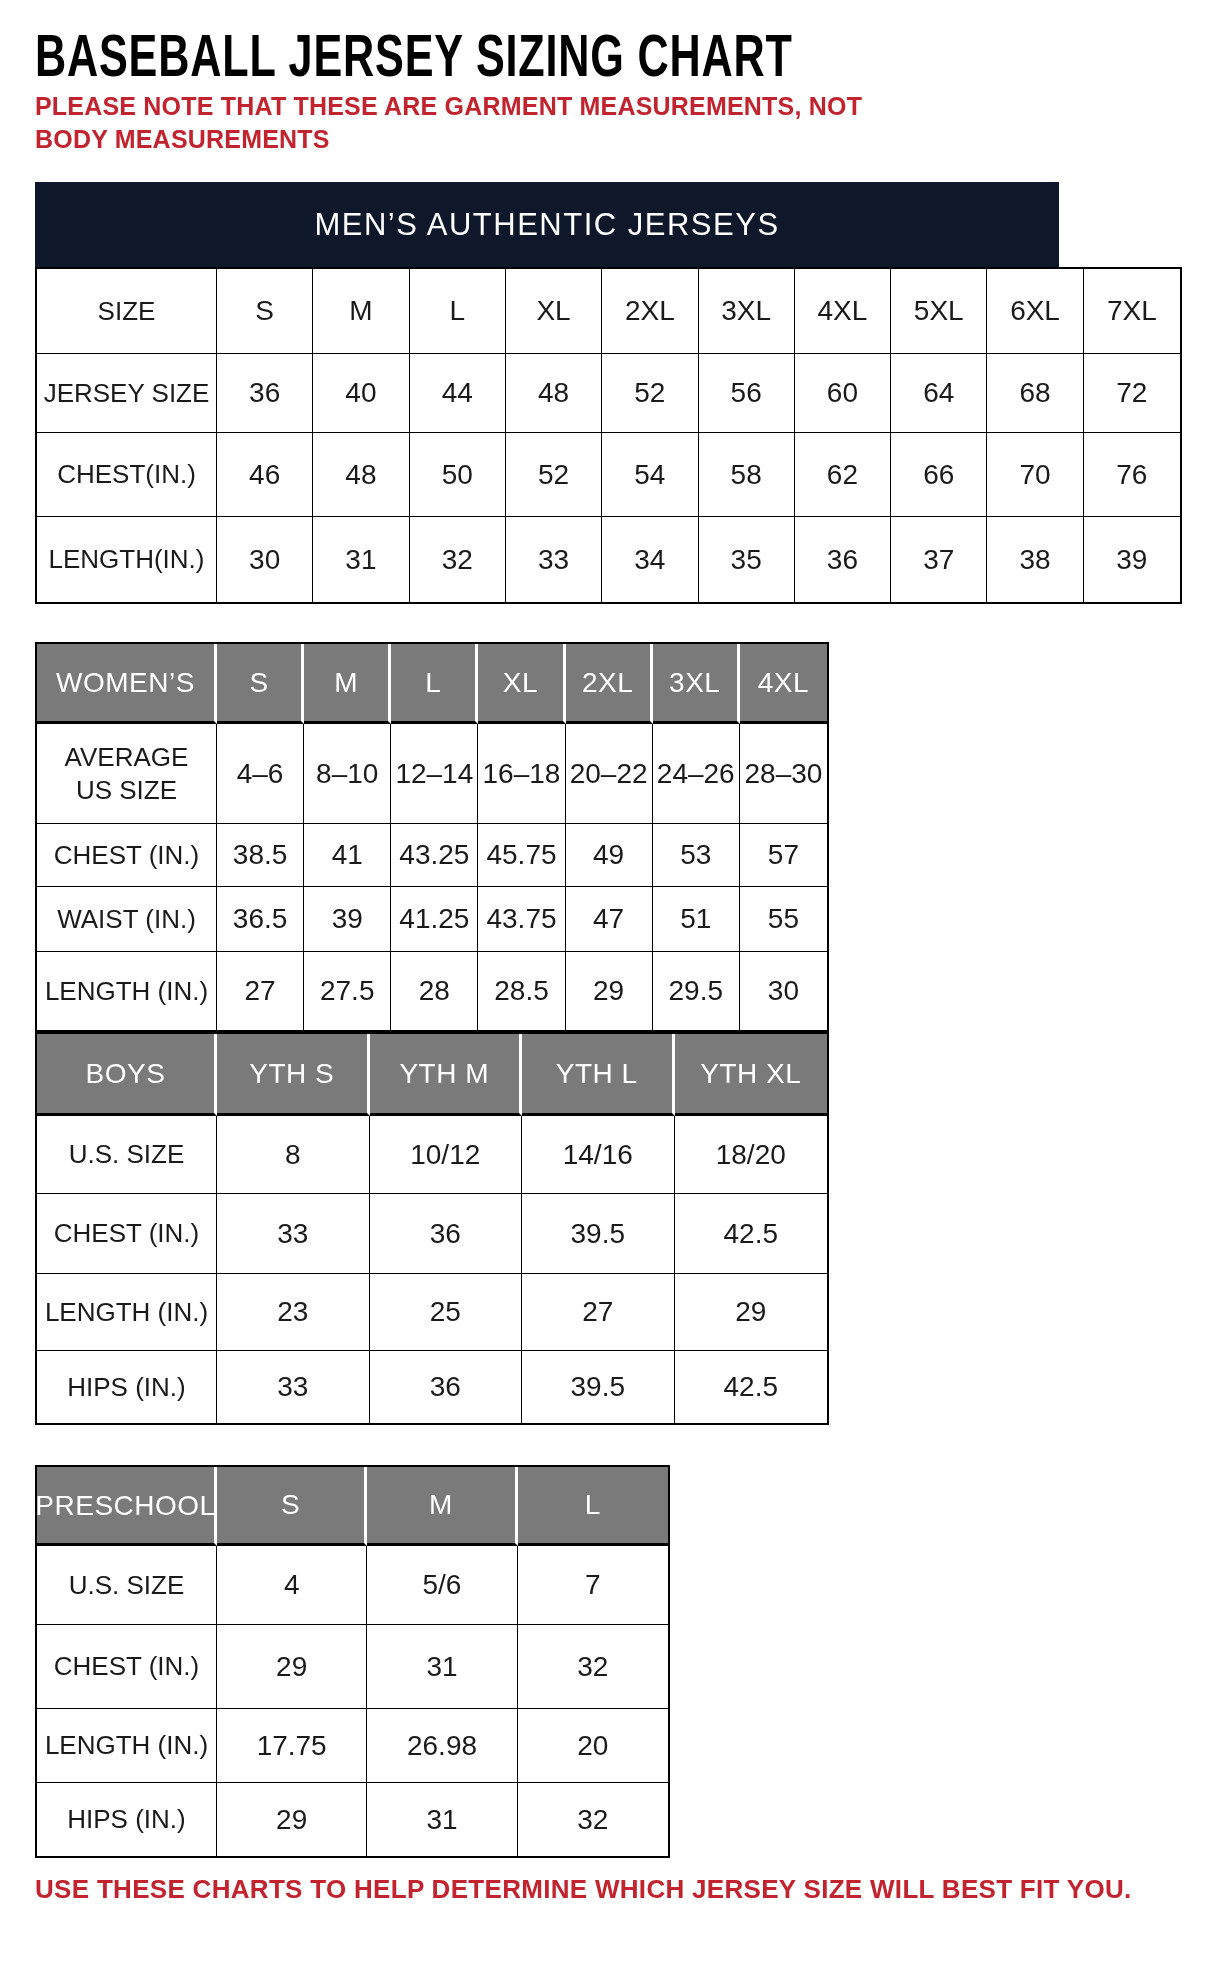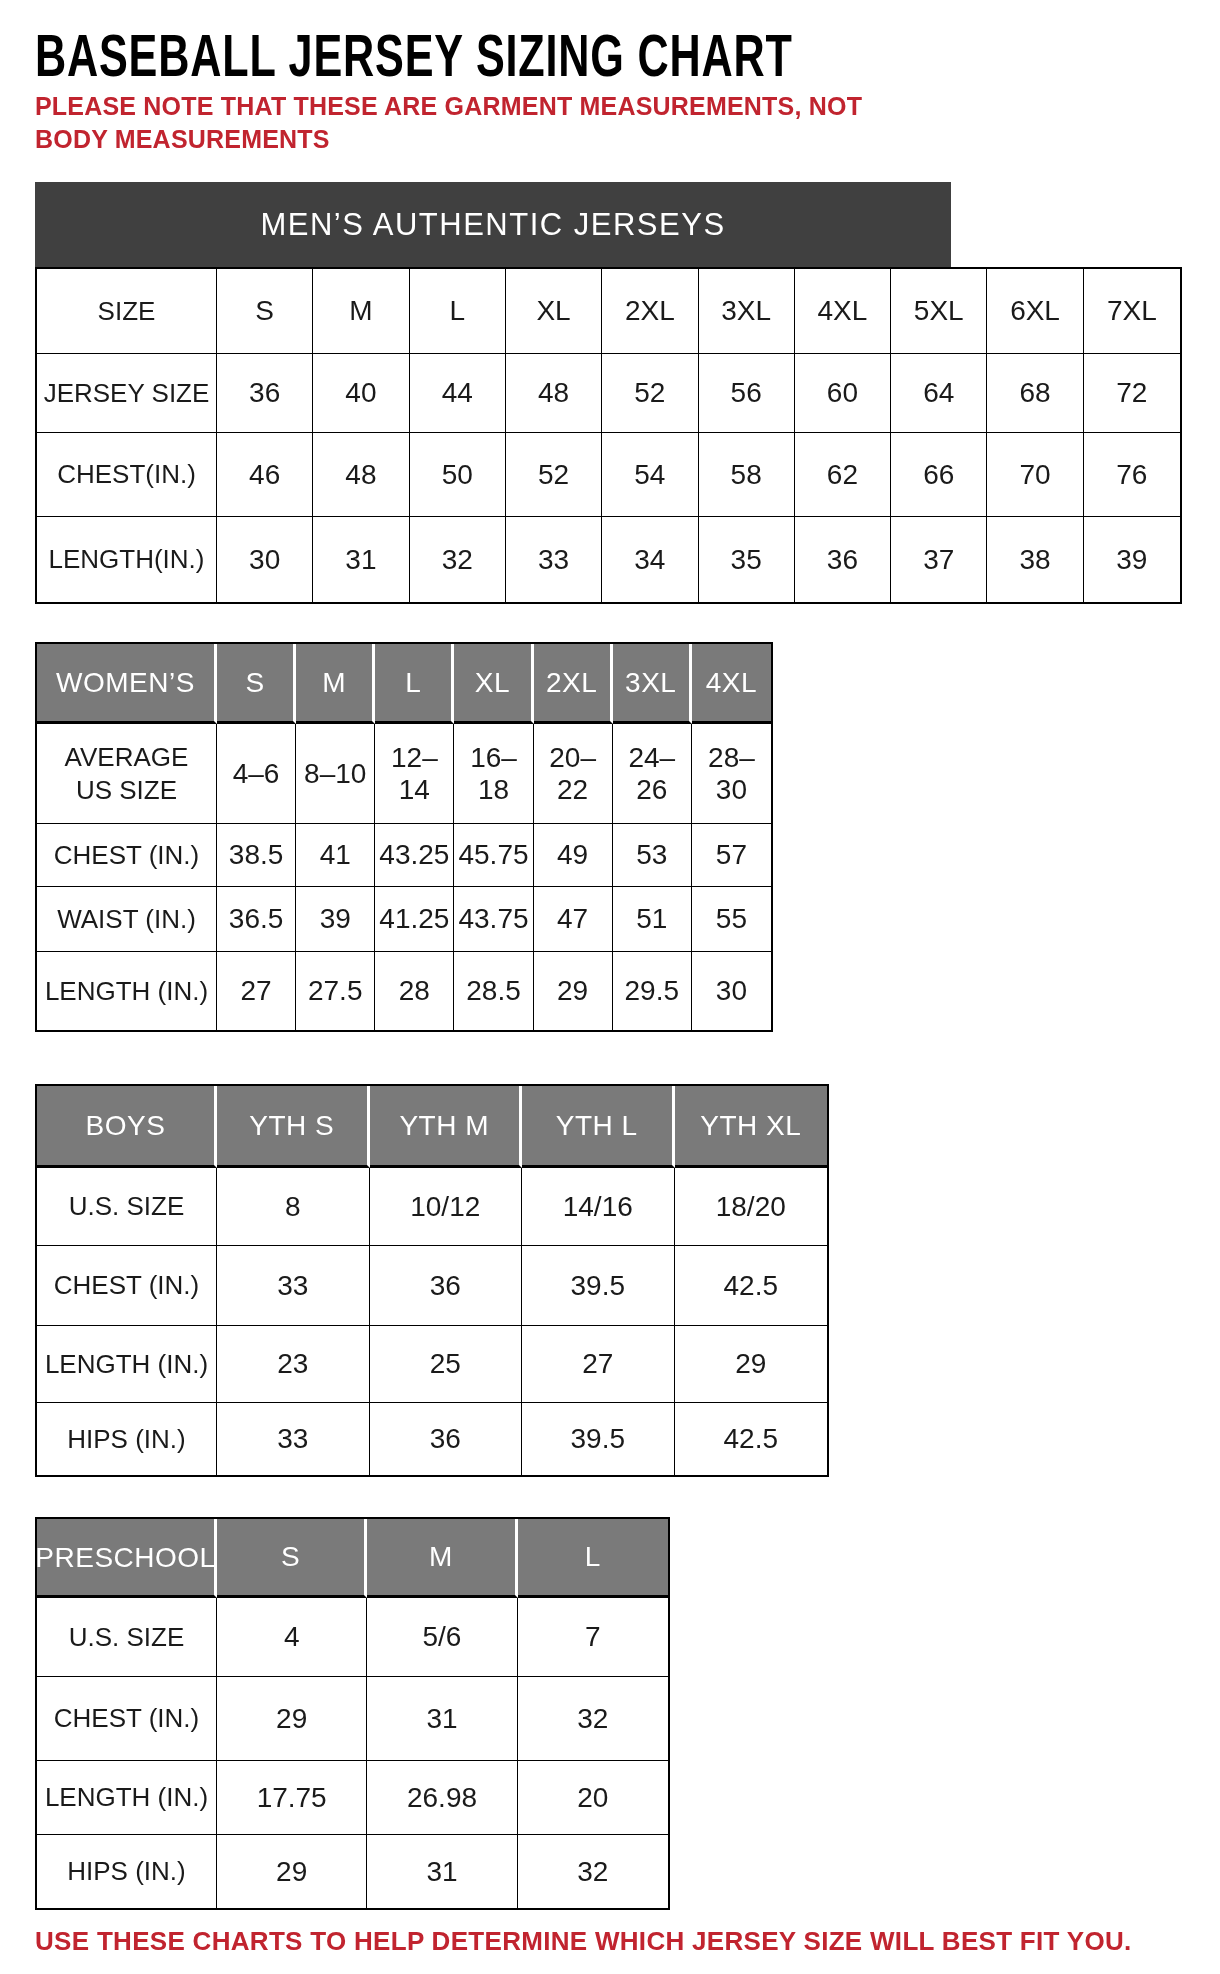--- a/index.html
+++ b/index.html
@@ -25,23 +25,23 @@
     margin-top:4px;
     max-width:900px;
     font-size:25px;
     font-weight:700;
     line-height:1.32;
     color:#c1242f;
     letter-spacing:0.2px;
   }
   .tablewrap{position:relative;}
   .banner{
-    width:916px;
+    width:1024px;
     height:85px;
-    background:#404040;
+    background:#0f172a;
     color:#fff;
     display:flex;align-items:center;justify-content:center;
     font-size:31px;
     letter-spacing:1.5px;
     box-sizing:border-box;
   }
   .grid{
     display:grid;
     border:2px solid #000;
     box-sizing:border-box;
@@ -67,35 +67,35 @@
     border-right:3px solid #fff;
     border-bottom:3px solid #000;
     font-size:28px;
     letter-spacing:0.5px;
   }
   
   .mens-grid{width:1147px;grid-template-columns:180px repeat(10,1fr);grid-template-rows:85px 79px 84px 85px;margin-top:0;}
   .mens-grid .cell:nth-child(11n){border-right:none;}
   .mens-grid .cell:nth-last-child(-n+11){border-bottom:none;}
   
-  .womens-grid{width:738px;grid-template-columns:180px repeat(7,1fr);grid-template-rows:80px 100px 63px 65px 78px;}
+  .womens-grid{width:794px;grid-template-columns:180px repeat(7,1fr);grid-template-rows:80px 100px 63px 65px 78px;}
   .womens-grid .cell:nth-child(8n){border-right:none;}
   .womens-grid .cell:nth-last-child(-n+8){border-bottom:none;}
   
   .boys-grid{width:794px;grid-template-columns:180px repeat(4,1fr);grid-template-rows:82px 78px 80px 77px 72px;}
   .boys-grid .cell:nth-child(5n){border-right:none;text-align:right;}
   .boys-grid .cell:nth-last-child(-n+5){border-bottom:none;}
   
   .preschool-grid{width:635px;grid-template-columns:180px repeat(3,1fr);grid-template-rows:79px 79px 84px 74px 73px;}
   .preschool-grid .cell:nth-child(4n){border-right:none;}
   .preschool-grid .cell:nth-last-child(-n+4){border-bottom:none;}
 
   .mt-mens{margin-top:26px;}
   .mt-womens{margin-top:38px;}
-  .mt-boys{margin-top:52px;}
+  .mt-boys{}
   .mt-preschool{margin-top:40px;}
   .footer{
     margin-top:16px;
     font-size:26px;
     font-weight:700;
     color:#c1242f;
     letter-spacing:0.3px;
     width:1160px;
   }
 </style>

